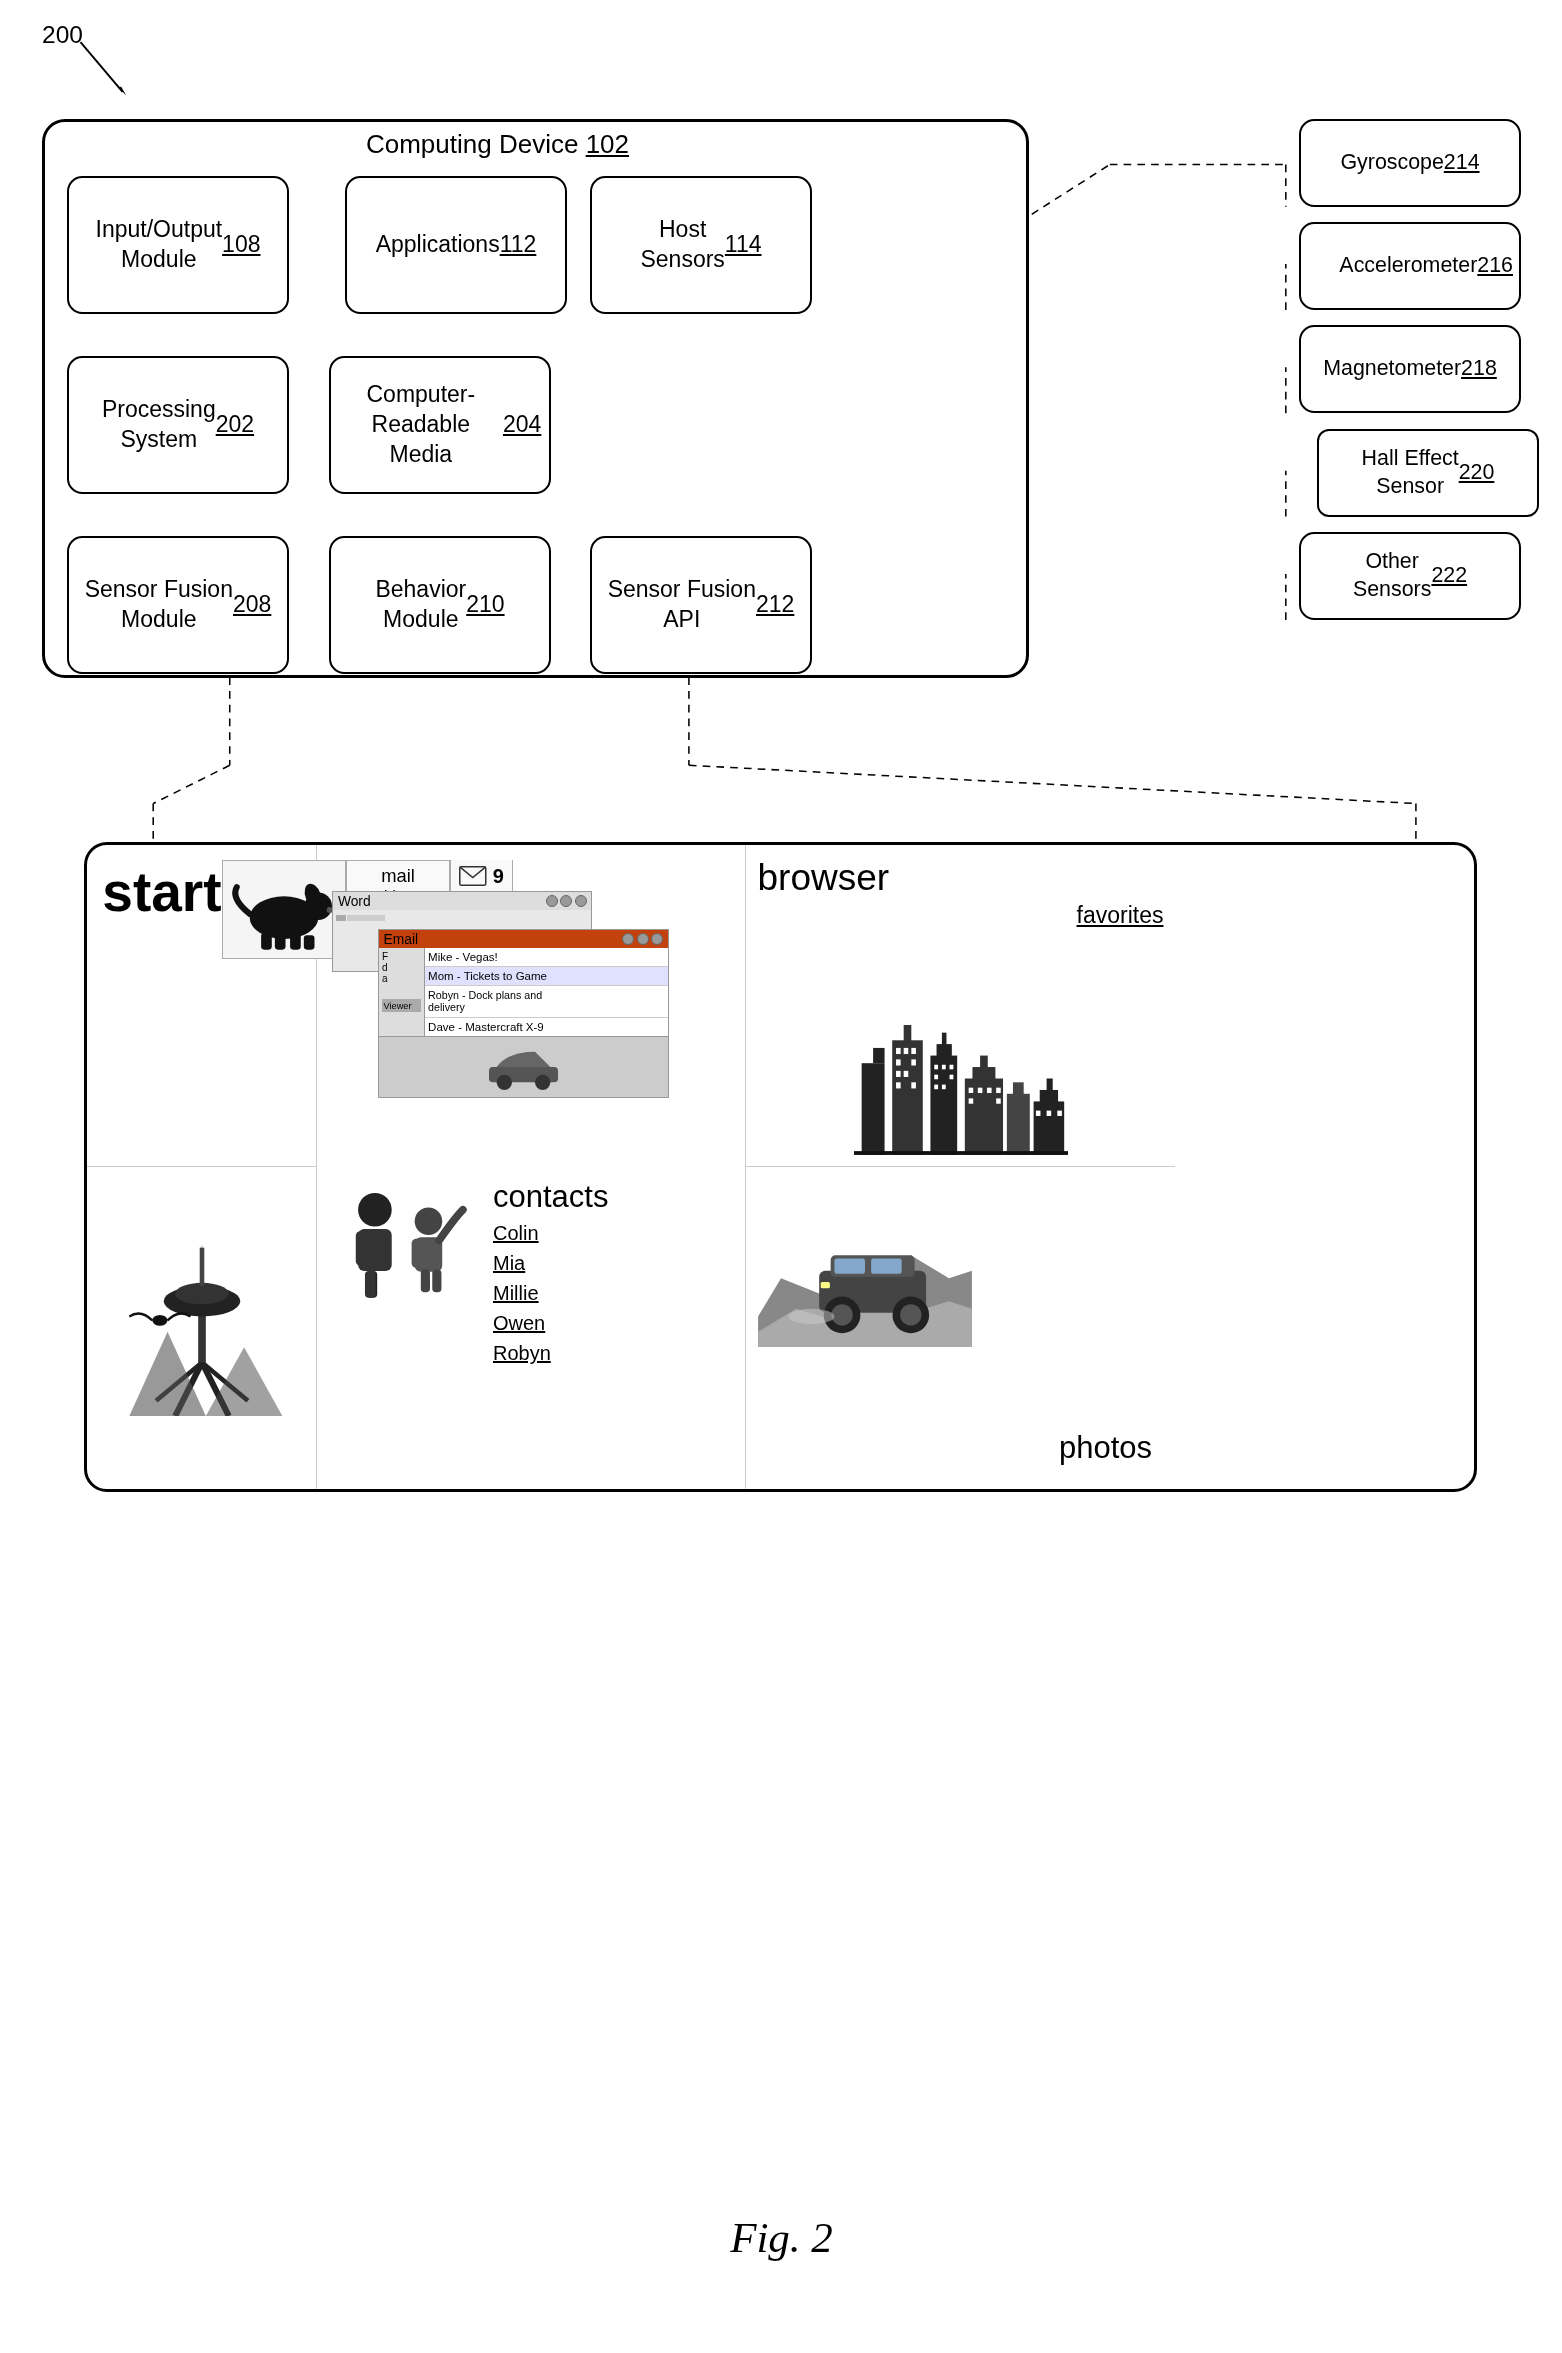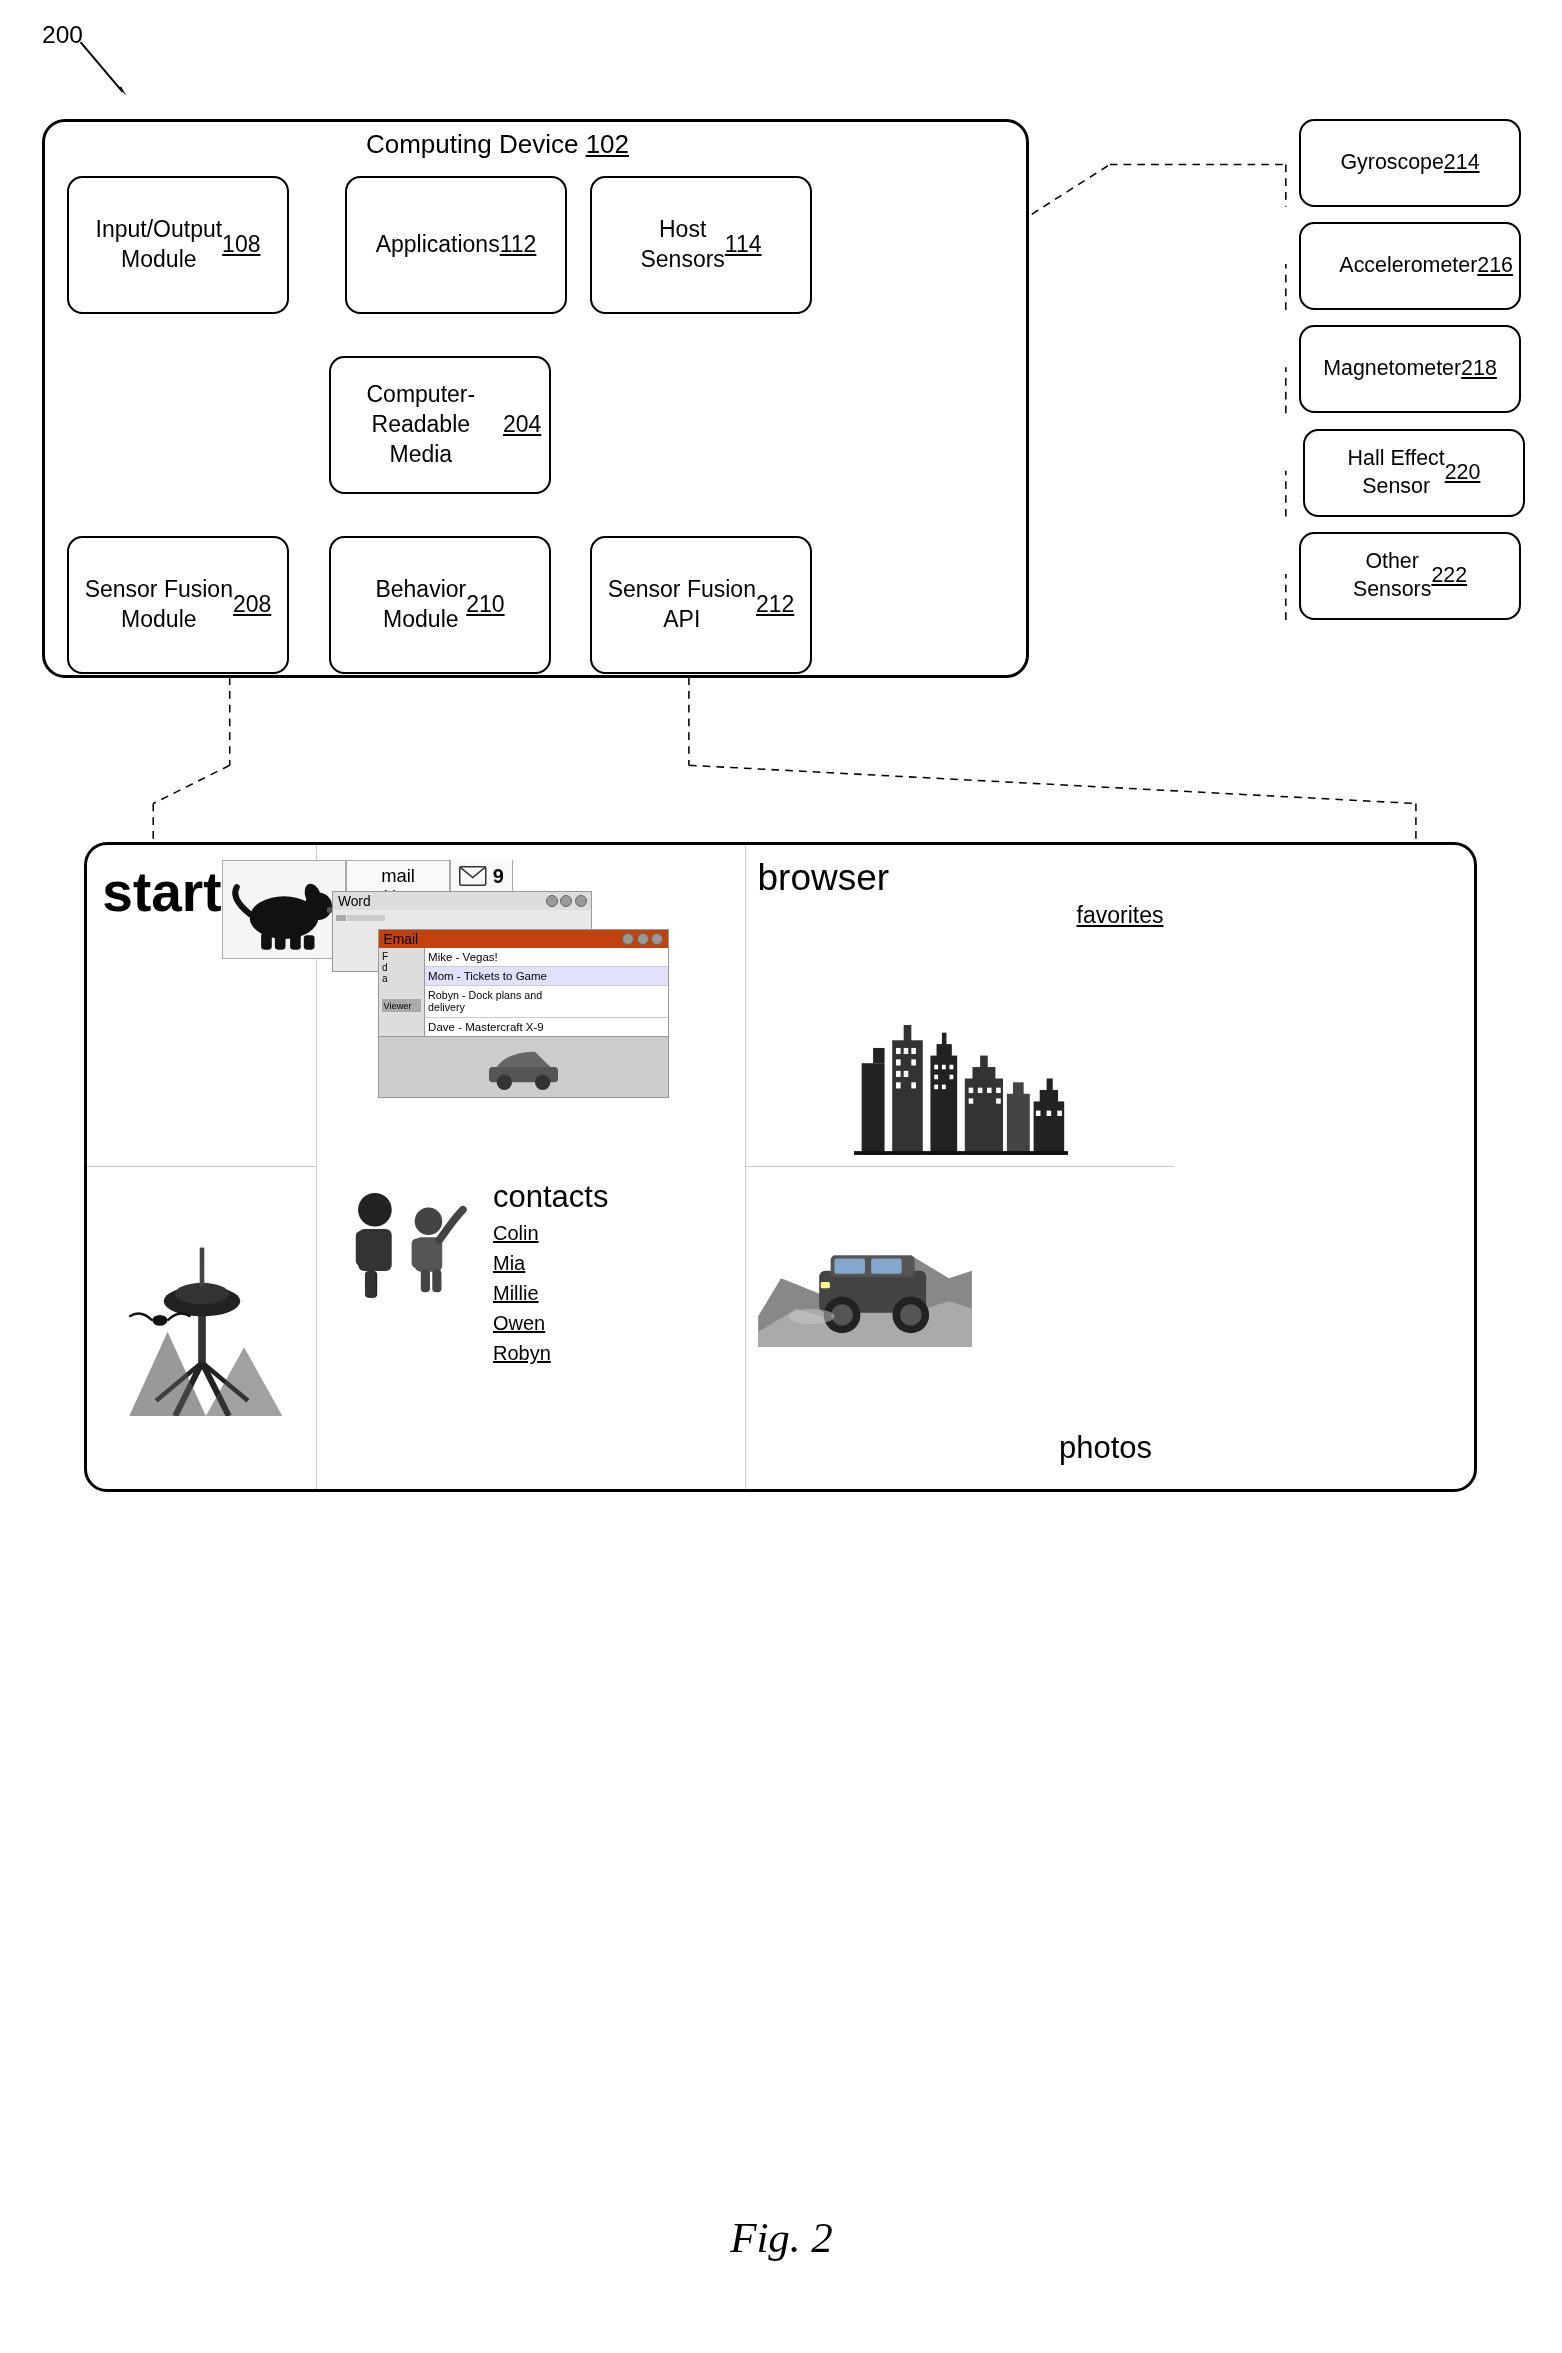--- a/index.html
+++ b/index.html
@@ -116,21 +116,21 @@
       font-size: 21.4px;
       line-height: 1.3;
       padding: 6.1px 10.7px;
       width: 222px;
       height: 88px;
     }
 
     .sensor-gyro    { top: 119px;  right: 42px; }
     .sensor-accel   { top: 222px;  right: 42px; padding-left: 43px; }
     .sensor-mag     { top: 325px;  right: 42px; }
-    .sensor-hall    { top: 429px;  right: 38px; }
+    .sensor-hall    { top: 429px;  right: 24px; border-radius: 12px; }
     .sensor-other   { top: 532px;  right: 42px; }
 
     
     svg.connectors {
       position: absolute;
       top: 0; left: 0;
       width: 1563px;
       height: 2354px;
       pointer-events: none;
     }
@@ -308,20 +308,23 @@
   </div>
 
   <div class="module-box mod-apps">
     Applications <span style="text-decoration:underline;">112</span>
   </div>
 
   <div class="module-box mod-host">
     Host<br>Sensors <span style="text-decoration:underline;">114</span>
   </div>
 
+  <div class="module-box mod-proc">
+    Processing<br>System <span style="text-decoration:underline;">202</span>
+  </div>
 
   <div class="module-box mod-crmedia">
     Computer-<br>Readable Media<br><span style="text-decoration:underline;">204</span>
   </div>
 
 
   <div class="module-box mod-sfm">
     Sensor Fusion<br>Module <span style="text-decoration:underline;">208</span>
   </div>
 

